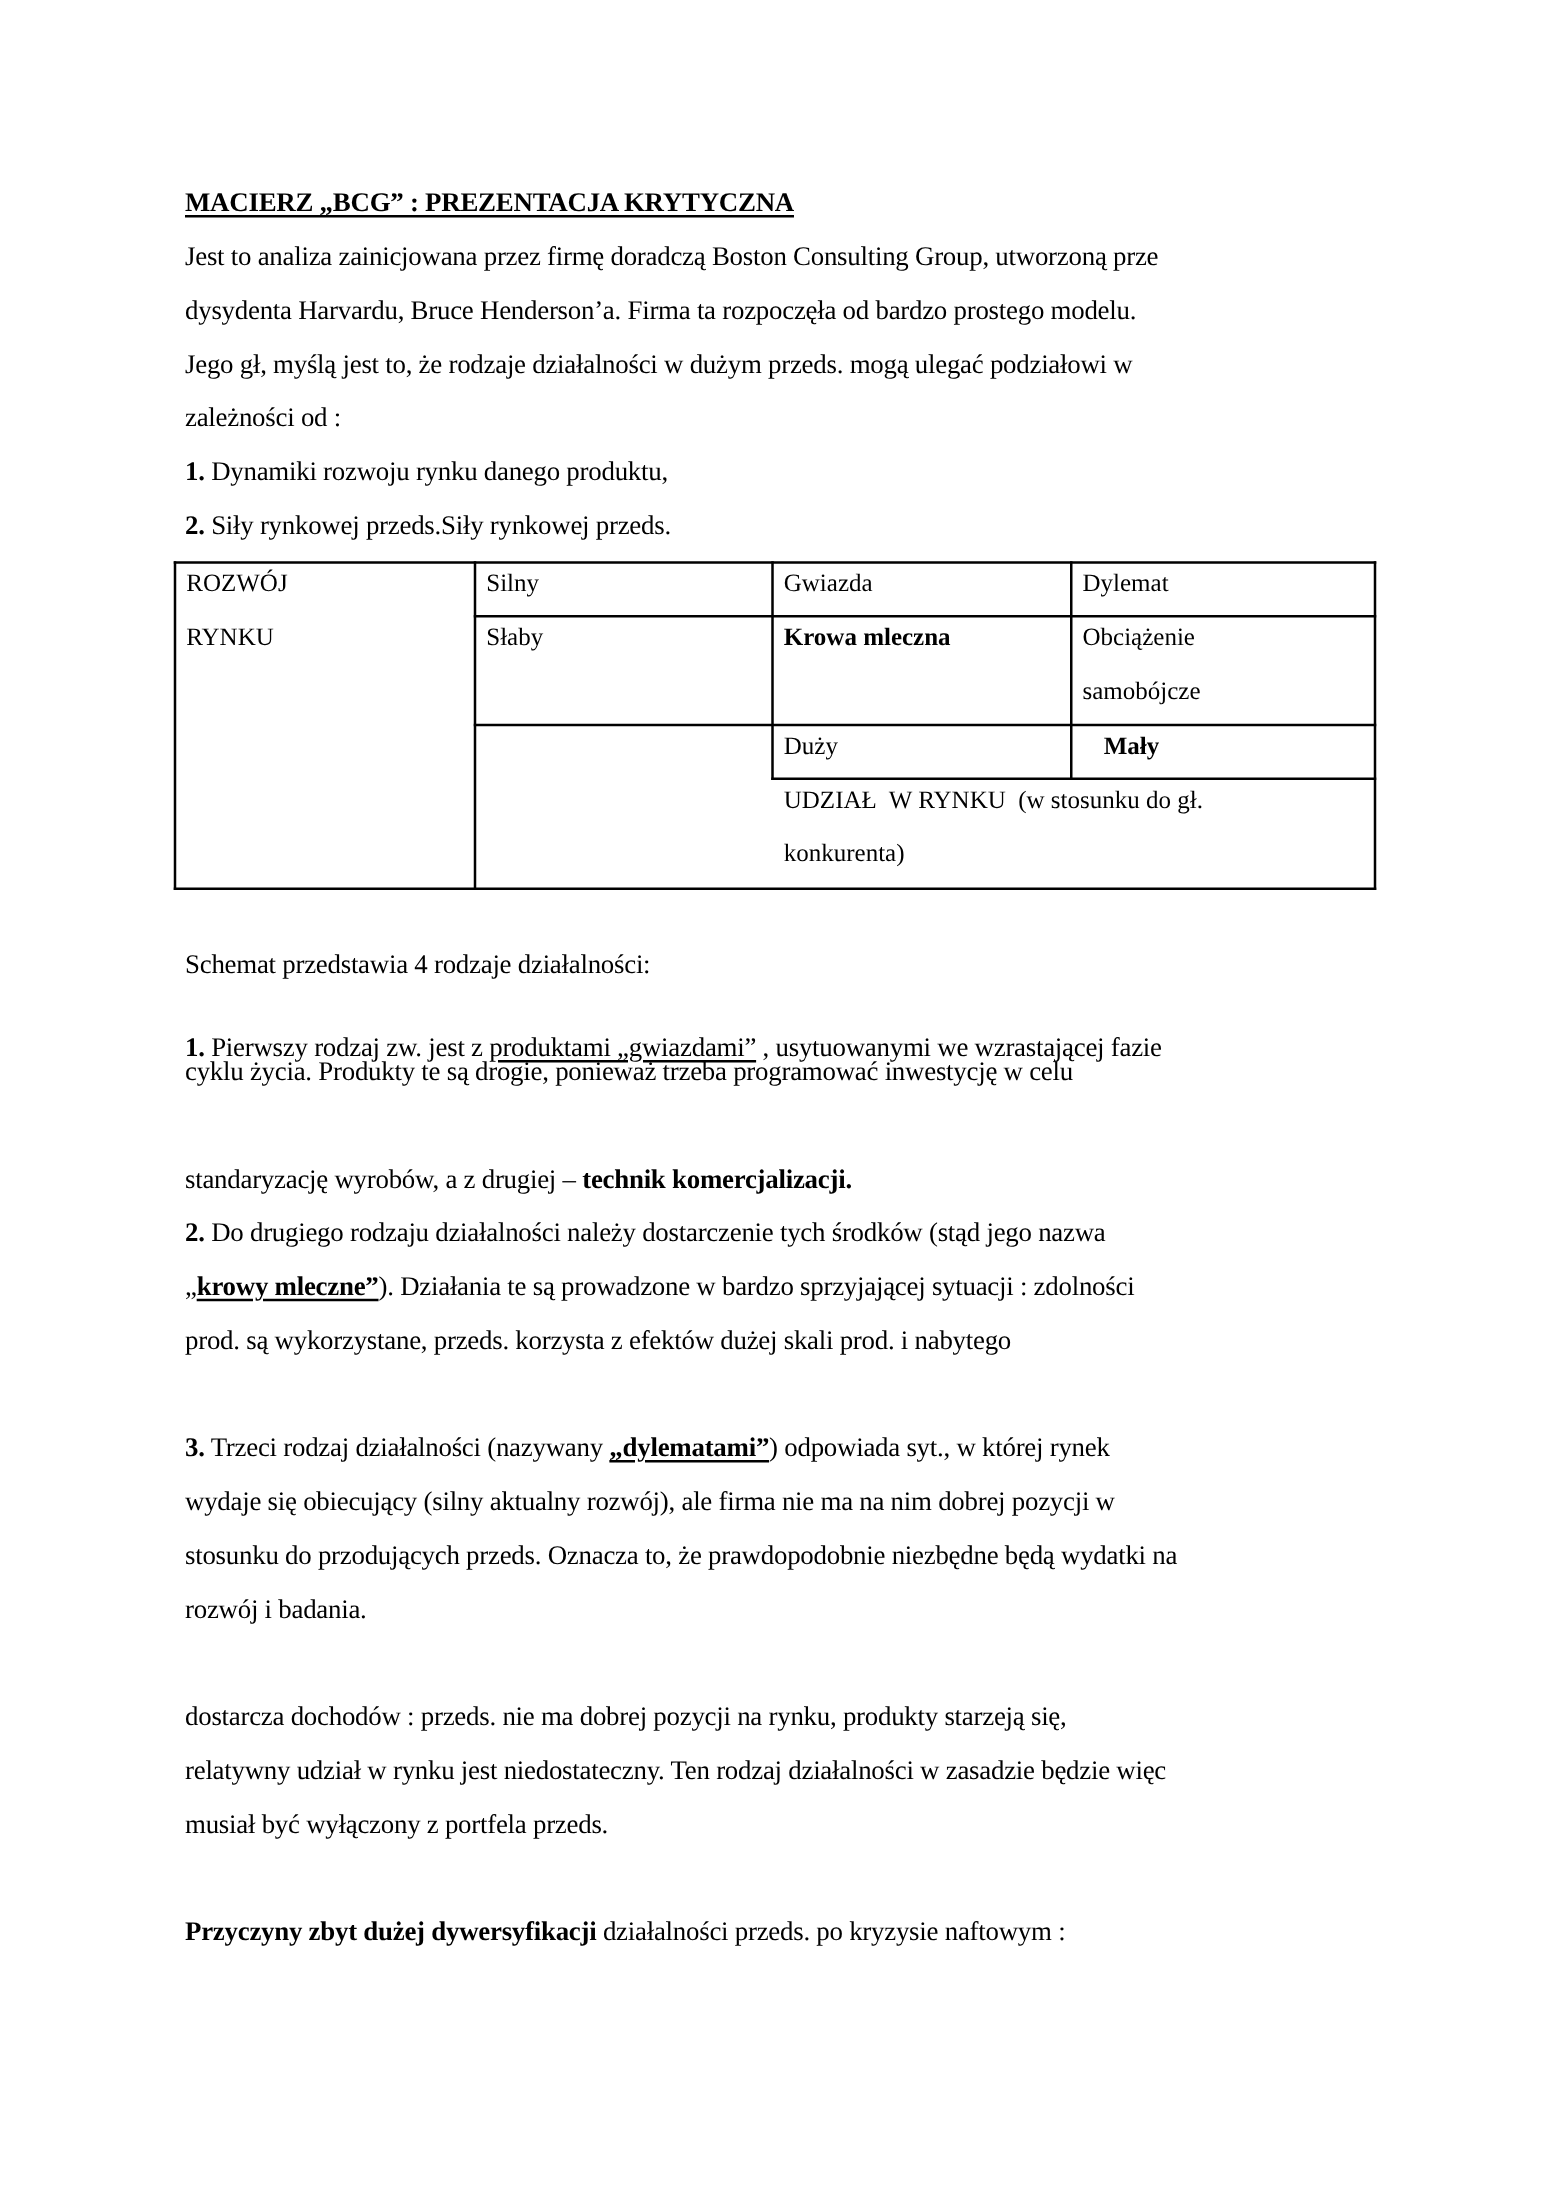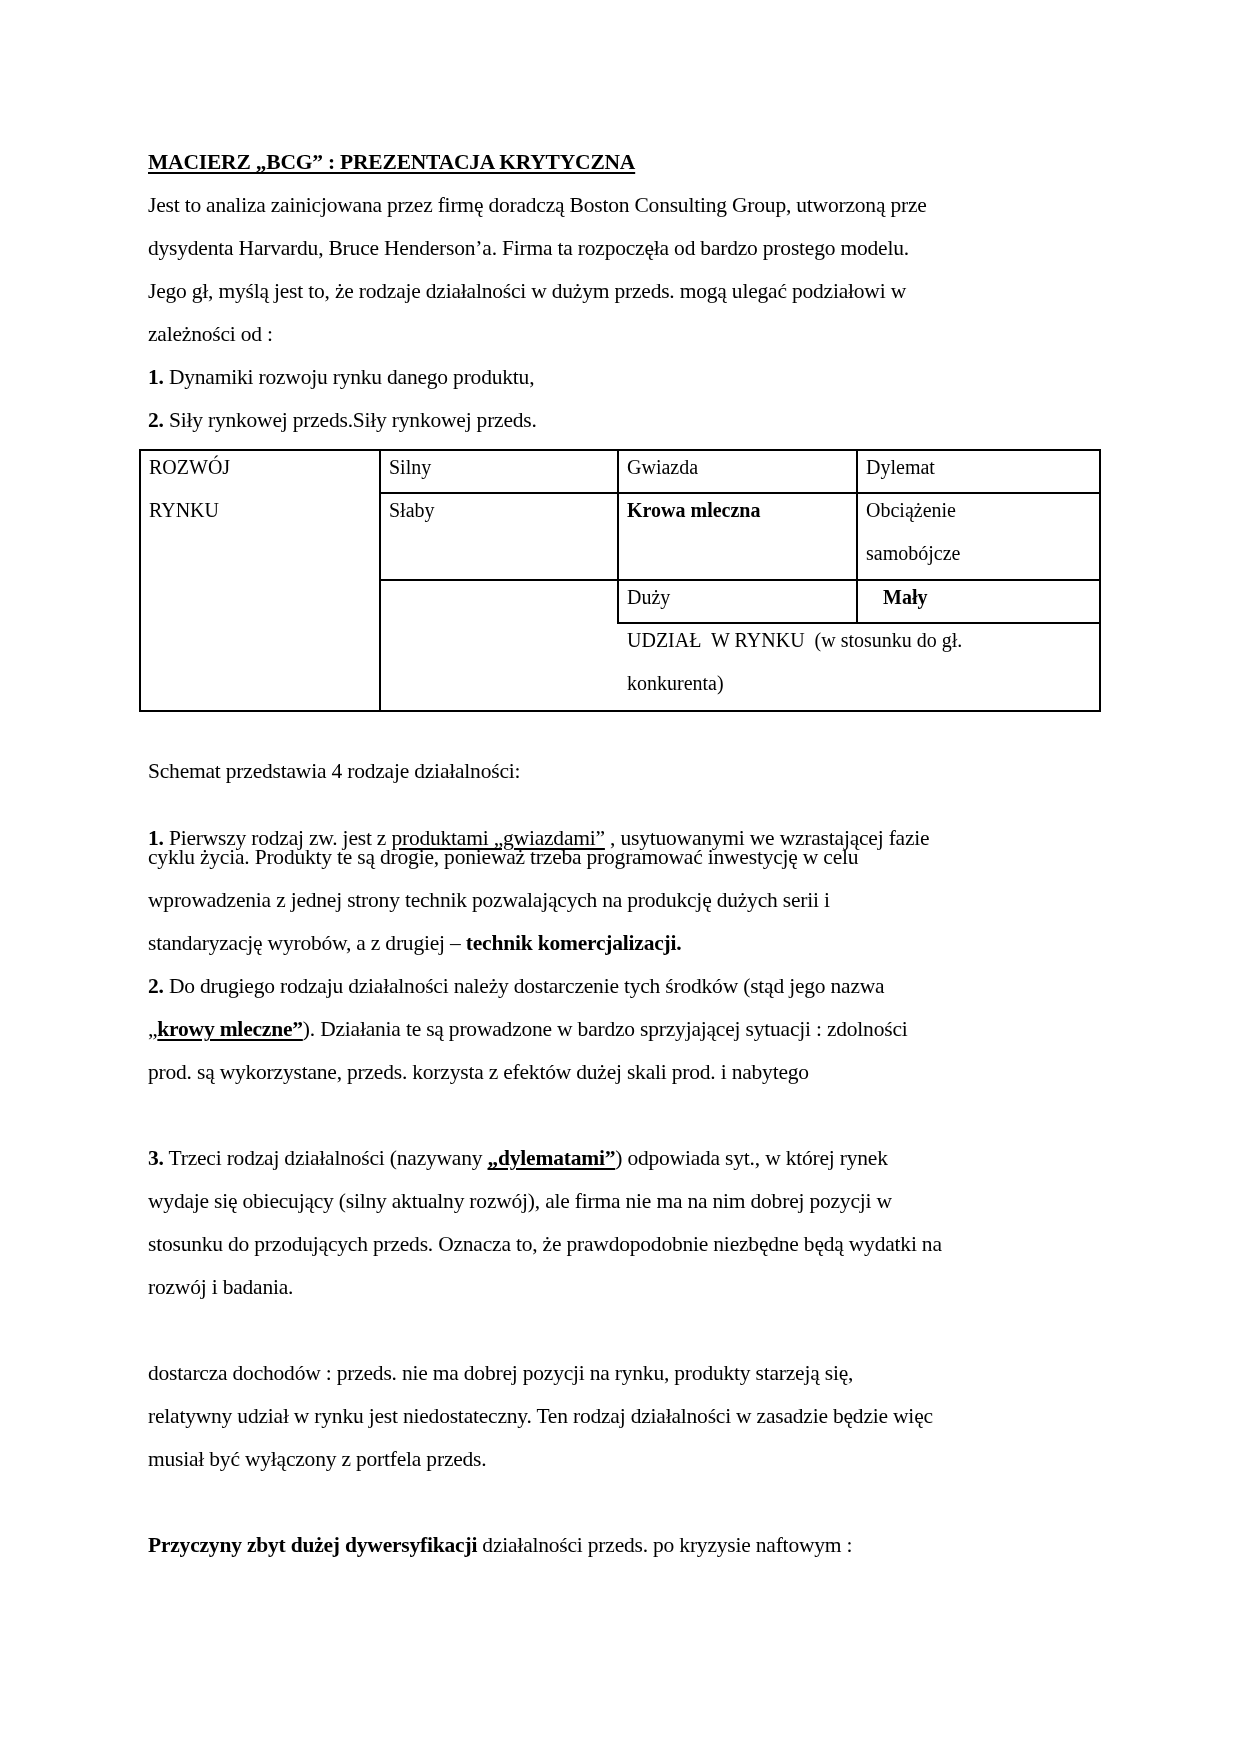--- a/index.html
+++ b/index.html
@@ -81,21 +81,20 @@
     <div class="cell" style="left:480px; top:170px; white-space:pre;">UDZIAŁ  W RYNKU  (w stosunku do gł.</div>
     <div class="cell" style="left:480px; top:213px;">konkurenta)</div>
   </div>
 
   <div class="line" style="top:757px;">Schemat przedstawia 4 rodzaje działalności:</div>
 
   <div class="line" style="top:796px;margin-top:28px;">
     <span class="b">1.</span><span> Pierwszy rodzaj zw. jest z </span><span class="u">produktami „gwiazdami”</span><span> , usytuowanymi we wzrastającej fazie</span>
   </div>
   <div class="line" style="top:843px;">cyklu życia. Produkty te są drogie, ponieważ trzeba programować inwestycję w celu</div>
-  <div class="line" style="top:886px;">wprowadzenia z jednej strony technik pozwalających na produkcję dużych serii i</div>
   <div class="line" style="top:929px;">
     <span>standaryzację wyrobów, a z drugiej – </span><span style="font-weight:600;">technik komercjalizacji.</span>
   </div>
 
   <div class="line" style="top:972px;">
     <span class="b">2.</span><span> Do drugiego rodzaju działalności należy dostarczenie tych środków (stąd jego nazwa</span>
   </div>
   <div class="line" style="top:1015px;">
     <span>„</span><span class="bu">krowy mleczne”</span><span>). Działania te są prowadzone w bardzo sprzyjającej sytuacji : zdolności</span>
   </div>

